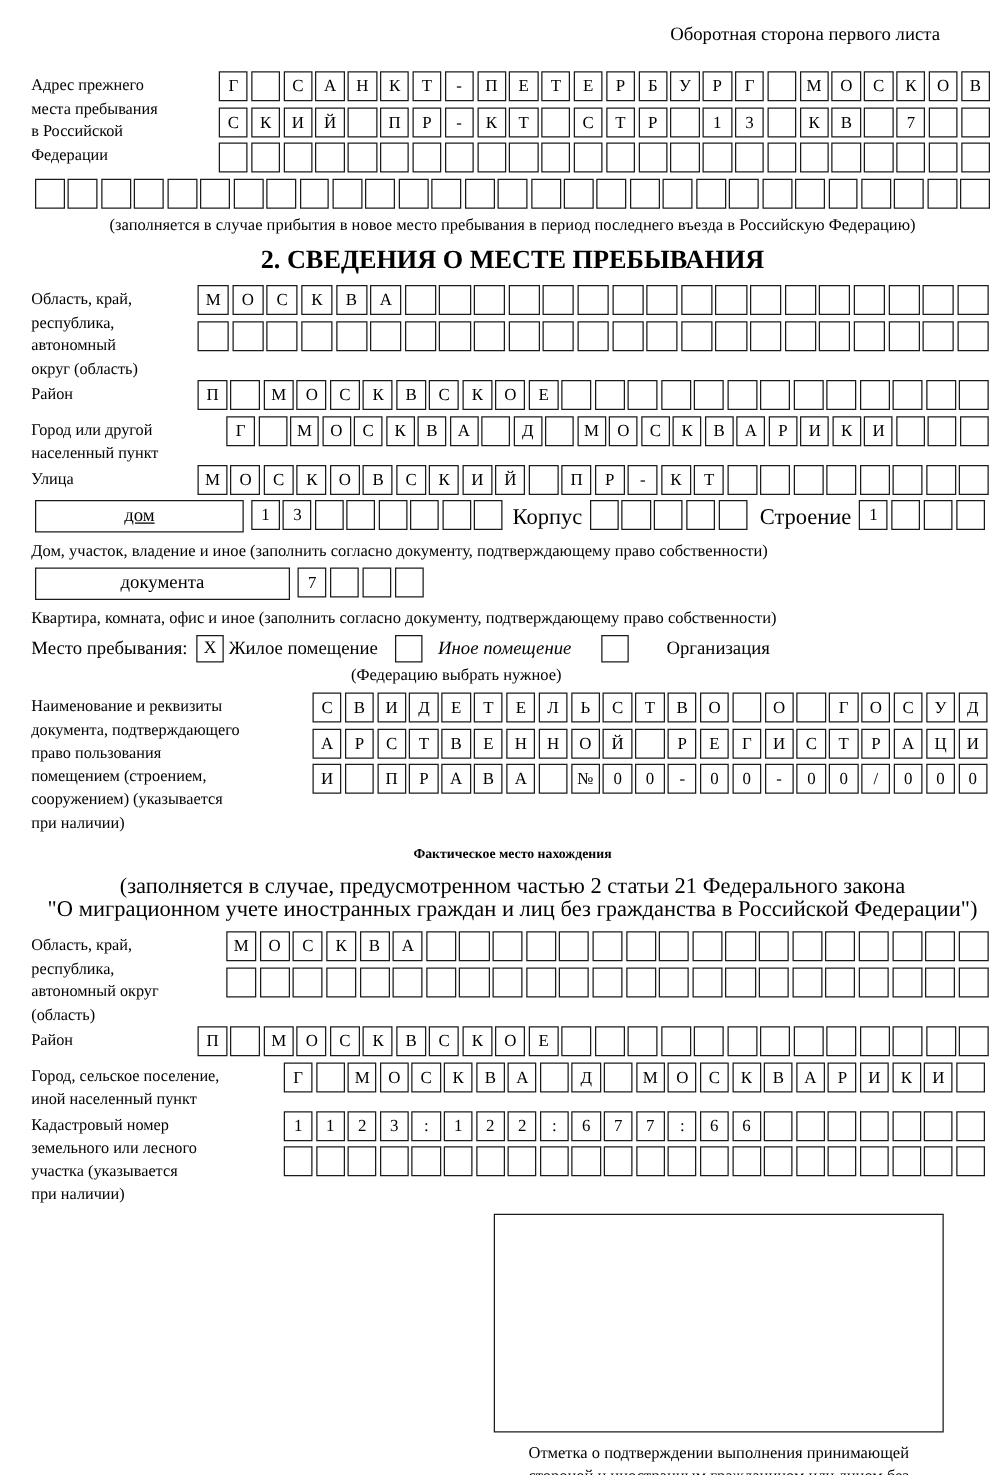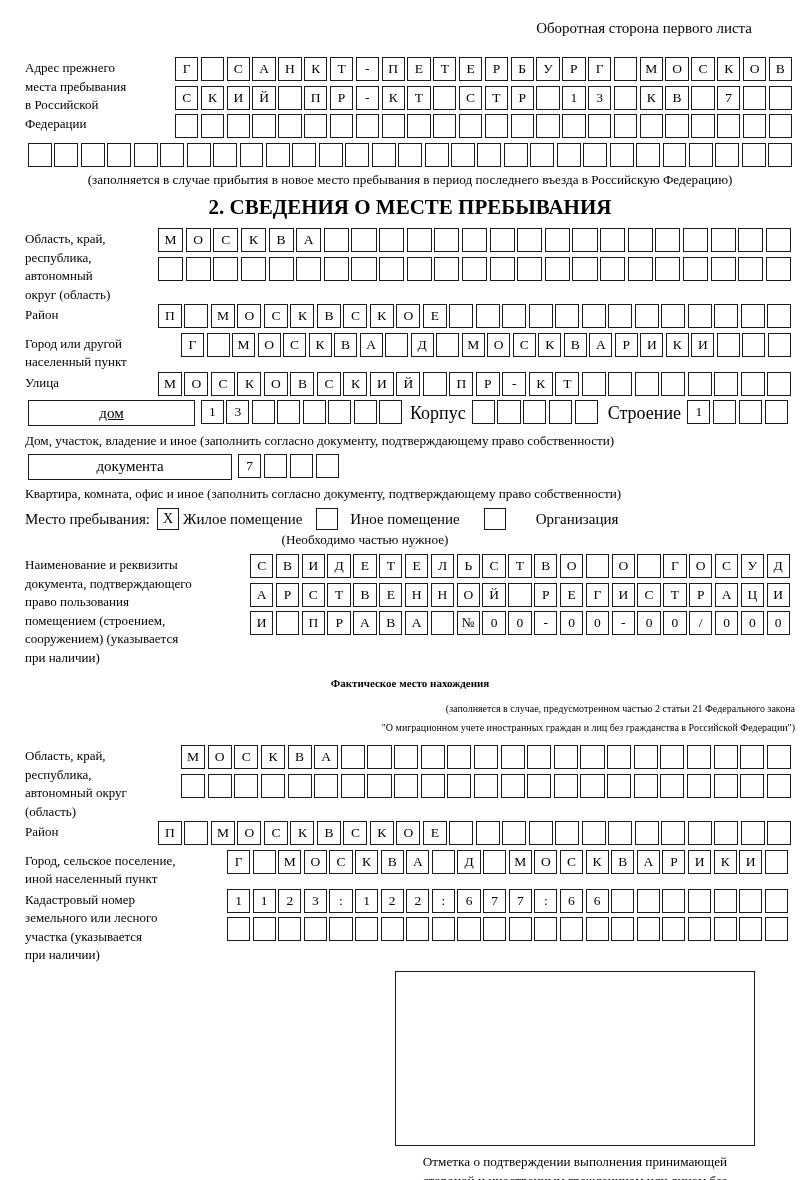--- a/index.html
+++ b/index.html
@@ -50,21 +50,21 @@
   .cells-stroenie{width:101px;}
   .cells-apt{width:101px;}
   .inline-lbl{font-size:18px;line-height:26px;margin-right:6px;}
   .stay-row{display:flex;align-items:center;margin:5px 0 2px 0;font-size:15px;}
   .checkbox{
     width:22px;height:22px;box-sizing:border-box;border:1.5px solid #1b1b1b;
     display:flex;align-items:center;justify-content:center;font-size:14px;flex:0 0 auto;
   }
   .hint{font-size:13.2px;text-align:center;width:280px;margin-left:200px;margin-bottom:6px;}
   .fact-title{font-weight:bold;font-size:11px;text-align:center;width:770px;margin:10px 0 10px 0;}
-  .fact-caption{font-size:10px;line-height:19px;text-align:right;width:770px;white-space:pre-line;margin-bottom:8px;}
+  .fact-caption{font-size:18px;line-height:19px;text-align:center;width:770px;white-space:pre-line;margin-bottom:8px;}
   .stamp-box{
     width:360px;height:175px;box-sizing:border-box;
     border:1.6px solid #1b1b1b;margin-left:370px;margin-top:6px;
   }
   .stamp-caption{
     font-size:13.2px;line-height:19px;text-align:center;white-space:pre-line;
     width:400px;margin-left:350px;margin-top:6px;
   }
   .mb4{margin-bottom:4px;}
 </style>
@@ -389,25 +389,25 @@
         <div class="cell"></div>
       </div>
   </div>
   <div class="caption mb4">Квартира, комната, офис и иное (заполнить согласно документу, подтверждающему право собственности)</div>
 
   <div class="stay-row">
     <span>Место пребывания:</span>
     <span class="checkbox" style="margin-left:7px;">X</span>
     <span style="margin-left:4px;">Жилое помещение</span>
     <span class="checkbox" style="margin-left:14px;"></span>
-    <span style="margin-left:12px;">Иное помещение</span>
+    <span style="margin-left:12px;font-style:italic;">Иное помещение</span>
     <span class="checkbox" style="margin-left:24px;"></span>
     <span style="margin-left:30px;">Организация</span>
   </div>
-  <div class="hint">(Необходимо частью нужное)</div>
+  <div class="hint">(Федерацию выбрать нужное)</div>
 
   <div class="row">
     <div class="lbl lbl-doc">Наименование и реквизиты
 документа, подтверждающего
 право пользования
 помещением (строением,
 сооружением) (указывается
 при наличии)</div>
     <div class="rows-col">
       <div class="cells cells-doc">

